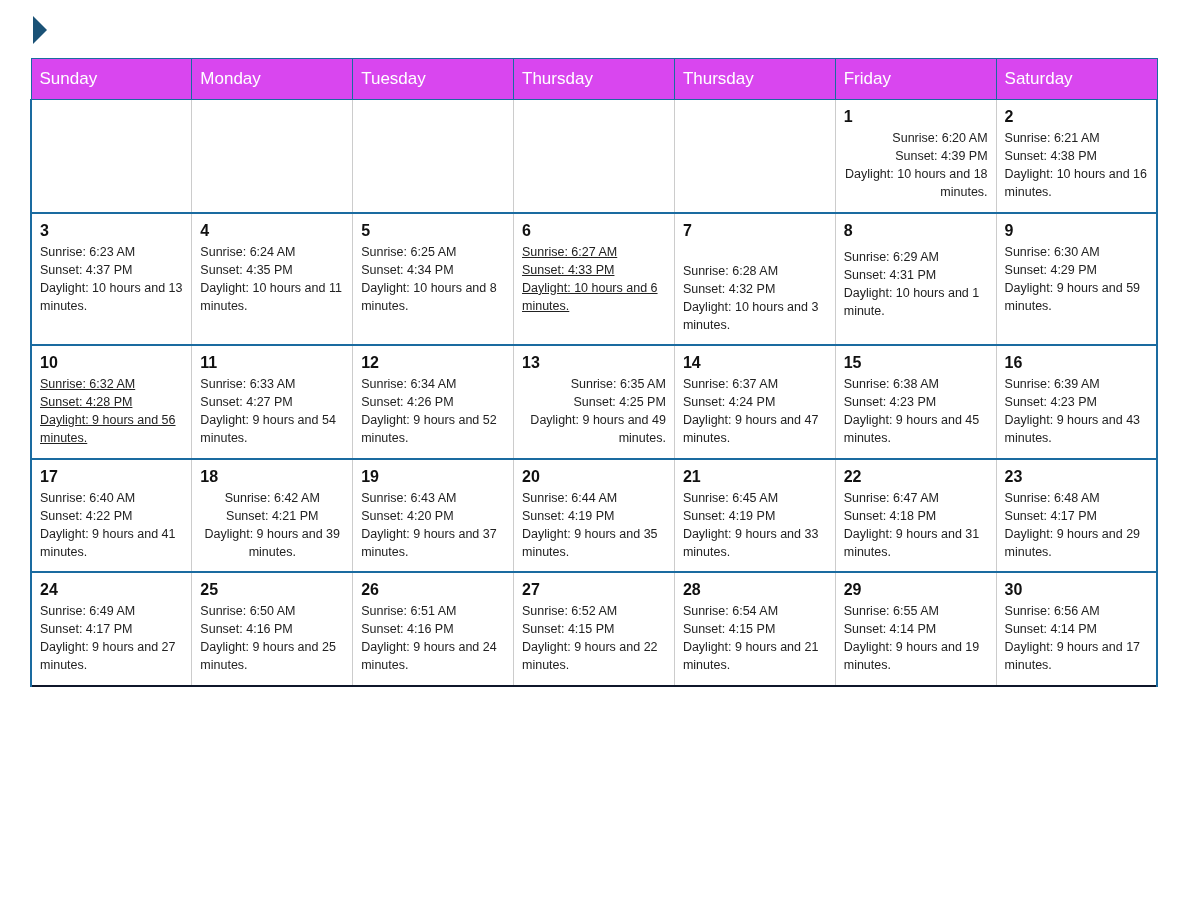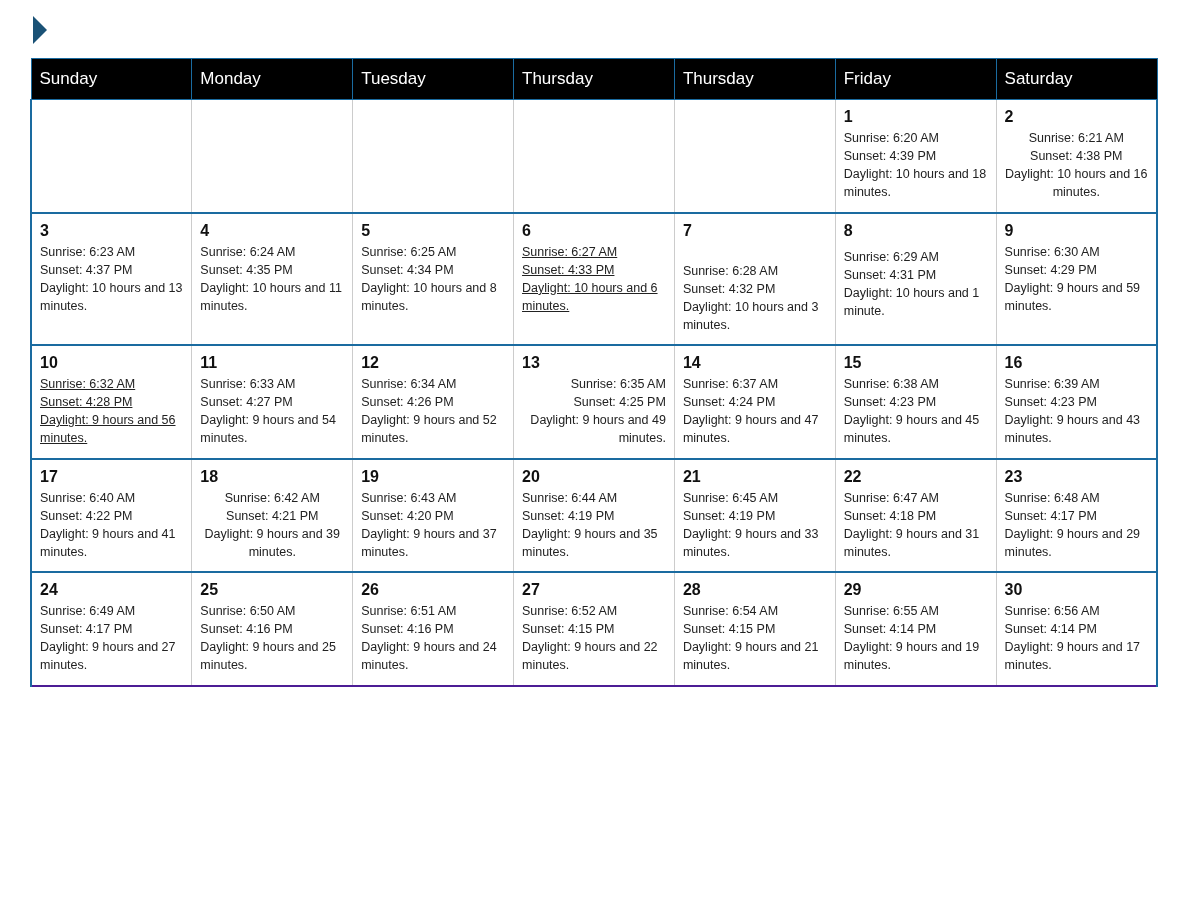--- a/index.html
+++ b/index.html
@@ -60,21 +60,21 @@
       font-size: 22px;
       color: #555;
       margin-top: 4px;
     }
     table {
       width: 100%;
       border-collapse: collapse;
       table-layout: fixed;
     }
     thead tr th {
-      background-color: #000000;
+      background-color: #d946ef;
       color: #fff;
       padding: 10px 8px;
       font-size: 17px;
       font-weight: normal;
       text-align: left;
       border: 1px solid #1a6ba0;
     }
     tbody tr {
       border-bottom: 2px solid #1a6ba0;
     }
@@ -96,21 +96,21 @@
       display: block;
       margin-bottom: 3px;
       color: #111;
     }
     .day-info {
       font-size: 12.5px;
       line-height: 1.45;
       color: #222;
     }
     tbody tr:last-child {
-      border-bottom: 2px solid #4c1d95;
+      border-bottom: 2px solid #0f172a;
       margin-left: 24px;
     }
   </style>
 </head>
 <body>
 
 <div class="header">
   <div class="logo">
     <div class="logo-top">
       <span class="logo-general"></span>
@@ -140,27 +140,27 @@
   </thead>
   <tbody id="calendar-body">
   <tr>
         <td></td>
         <td></td>
         <td></td>
         <td></td>
         <td></td>
         <td>
           <span class="day-number">1</span>
-          <div class="day-info" style="white-space: pre-line;">Sunrise: 6:20 AM
+          <div class="day-info" style="white-space: pre-line; text-align: right;">Sunrise: 6:20 AM
 Sunset: 4:39 PM
 Daylight: 10 hours and 18 minutes.</div>
         </td>
         <td>
           <span class="day-number">2</span>
-          <div class="day-info" style="white-space: pre-line; text-align: center;">Sunrise: 6:21 AM
+          <div class="day-info" style="white-space: pre-line;">Sunrise: 6:21 AM
 Sunset: 4:38 PM
 Daylight: 10 hours and 16 minutes.</div>
         </td>
       </tr>
       <tr>
         <td>
           <span class="day-number">3</span>
           <div class="day-info" style="white-space: pre-line;">Sunrise: 6:23 AM
 Sunset: 4:37 PM
 Daylight: 10 hours and 13 minutes.</div>

